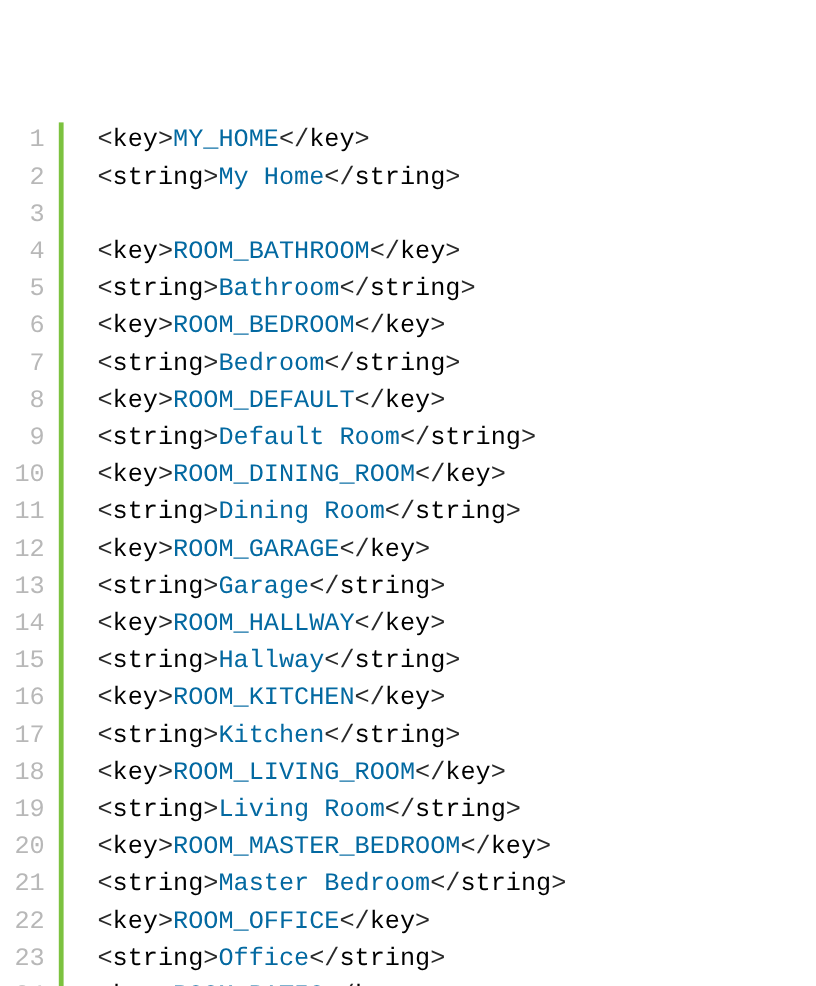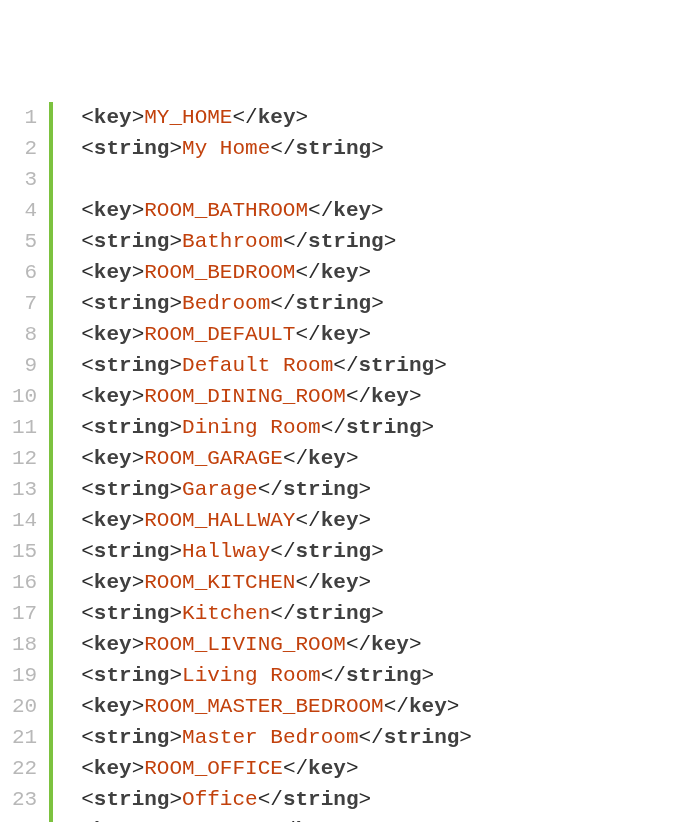--- a/index.html
+++ b/index.html
@@ -31,22 +31,22 @@
     }
     .code {
       display: flex;
       flex-direction: column;
       padding-left: 28px;
     }
     .code-line {
       line-height: 31px;
     }
     .bracket { color: #2a2a2a; }
-    .tagname { color: #404040; font-weight: bold; }
-    .text { color: #c2410c; }
+    .tagname { color: #000000; font-weight: normal; }
+    .text { color: #0369a1; }
   </style>
 </head>
 <body>
 
 
 
 <div class="code-container">
   <div class="gutter"><div class="gutter-line">1</div><div class="gutter-line">2</div><div class="gutter-line">3</div><div class="gutter-line">4</div><div class="gutter-line">5</div><div class="gutter-line">6</div><div class="gutter-line">7</div><div class="gutter-line">8</div><div class="gutter-line">9</div><div class="gutter-line">10</div><div class="gutter-line">11</div><div class="gutter-line">12</div><div class="gutter-line">13</div><div class="gutter-line">14</div><div class="gutter-line">15</div><div class="gutter-line">16</div><div class="gutter-line">17</div><div class="gutter-line">18</div><div class="gutter-line">19</div><div class="gutter-line">20</div><div class="gutter-line">21</div><div class="gutter-line">22</div><div class="gutter-line">23</div><div class="gutter-line">24</div></div>
   <div class="divider"></div>
   <div class="code"><div class="code-line"><span class="bracket">&lt;</span><span class="tagname">key</span><span class="bracket">&gt;</span><span class="text">MY_HOME</span><span class="bracket">&lt;/</span><span class="tagname">key</span><span class="bracket">&gt;</span></div><div class="code-line"><span class="bracket">&lt;</span><span class="tagname">string</span><span class="bracket">&gt;</span><span class="text">My Home</span><span class="bracket">&lt;/</span><span class="tagname">string</span><span class="bracket">&gt;</span></div><div class="code-line">&nbsp;</div><div class="code-line"><span class="bracket">&lt;</span><span class="tagname">key</span><span class="bracket">&gt;</span><span class="text">ROOM_BATHROOM</span><span class="bracket">&lt;/</span><span class="tagname">key</span><span class="bracket">&gt;</span></div><div class="code-line"><span class="bracket">&lt;</span><span class="tagname">string</span><span class="bracket">&gt;</span><span class="text">Bathroom</span><span class="bracket">&lt;/</span><span class="tagname">string</span><span class="bracket">&gt;</span></div><div class="code-line"><span class="bracket">&lt;</span><span class="tagname">key</span><span class="bracket">&gt;</span><span class="text">ROOM_BEDROOM</span><span class="bracket">&lt;/</span><span class="tagname">key</span><span class="bracket">&gt;</span></div><div class="code-line"><span class="bracket">&lt;</span><span class="tagname">string</span><span class="bracket">&gt;</span><span class="text">Bedroom</span><span class="bracket">&lt;/</span><span class="tagname">string</span><span class="bracket">&gt;</span></div><div class="code-line"><span class="bracket">&lt;</span><span class="tagname">key</span><span class="bracket">&gt;</span><span class="text">ROOM_DEFAULT</span><span class="bracket">&lt;/</span><span class="tagname">key</span><span class="bracket">&gt;</span></div><div class="code-line"><span class="bracket">&lt;</span><span class="tagname">string</span><span class="bracket">&gt;</span><span class="text">Default Room</span><span class="bracket">&lt;/</span><span class="tagname">string</span><span class="bracket">&gt;</span></div><div class="code-line"><span class="bracket">&lt;</span><span class="tagname">key</span><span class="bracket">&gt;</span><span class="text">ROOM_DINING_ROOM</span><span class="bracket">&lt;/</span><span class="tagname">key</span><span class="bracket">&gt;</span></div><div class="code-line"><span class="bracket">&lt;</span><span class="tagname">string</span><span class="bracket">&gt;</span><span class="text">Dining Room</span><span class="bracket">&lt;/</span><span class="tagname">string</span><span class="bracket">&gt;</span></div><div class="code-line"><span class="bracket">&lt;</span><span class="tagname">key</span><span class="bracket">&gt;</span><span class="text">ROOM_GARAGE</span><span class="bracket">&lt;/</span><span class="tagname">key</span><span class="bracket">&gt;</span></div><div class="code-line"><span class="bracket">&lt;</span><span class="tagname">string</span><span class="bracket">&gt;</span><span class="text">Garage</span><span class="bracket">&lt;/</span><span class="tagname">string</span><span class="bracket">&gt;</span></div><div class="code-line"><span class="bracket">&lt;</span><span class="tagname">key</span><span class="bracket">&gt;</span><span class="text">ROOM_HALLWAY</span><span class="bracket">&lt;/</span><span class="tagname">key</span><span class="bracket">&gt;</span></div><div class="code-line"><span class="bracket">&lt;</span><span class="tagname">string</span><span class="bracket">&gt;</span><span class="text">Hallway</span><span class="bracket">&lt;/</span><span class="tagname">string</span><span class="bracket">&gt;</span></div><div class="code-line"><span class="bracket">&lt;</span><span class="tagname">key</span><span class="bracket">&gt;</span><span class="text">ROOM_KITCHEN</span><span class="bracket">&lt;/</span><span class="tagname">key</span><span class="bracket">&gt;</span></div><div class="code-line"><span class="bracket">&lt;</span><span class="tagname">string</span><span class="bracket">&gt;</span><span class="text">Kitchen</span><span class="bracket">&lt;/</span><span class="tagname">string</span><span class="bracket">&gt;</span></div><div class="code-line"><span class="bracket">&lt;</span><span class="tagname">key</span><span class="bracket">&gt;</span><span class="text">ROOM_LIVING_ROOM</span><span class="bracket">&lt;/</span><span class="tagname">key</span><span class="bracket">&gt;</span></div><div class="code-line"><span class="bracket">&lt;</span><span class="tagname">string</span><span class="bracket">&gt;</span><span class="text">Living Room</span><span class="bracket">&lt;/</span><span class="tagname">string</span><span class="bracket">&gt;</span></div><div class="code-line"><span class="bracket">&lt;</span><span class="tagname">key</span><span class="bracket">&gt;</span><span class="text">ROOM_MASTER_BEDROOM</span><span class="bracket">&lt;/</span><span class="tagname">key</span><span class="bracket">&gt;</span></div><div class="code-line"><span class="bracket">&lt;</span><span class="tagname">string</span><span class="bracket">&gt;</span><span class="text">Master Bedroom</span><span class="bracket">&lt;/</span><span class="tagname">string</span><span class="bracket">&gt;</span></div><div class="code-line"><span class="bracket">&lt;</span><span class="tagname">key</span><span class="bracket">&gt;</span><span class="text">ROOM_OFFICE</span><span class="bracket">&lt;/</span><span class="tagname">key</span><span class="bracket">&gt;</span></div><div class="code-line"><span class="bracket">&lt;</span><span class="tagname">string</span><span class="bracket">&gt;</span><span class="text">Office</span><span class="bracket">&lt;/</span><span class="tagname">string</span><span class="bracket">&gt;</span></div><div class="code-line"><span class="bracket">&lt;</span><span class="tagname">key</span><span class="bracket">&gt;</span><span class="text">ROOM_PATIO</span><span class="bracket">&lt;/</span><span class="tagname">key</span><span class="bracket">&gt;</span></div></div>

